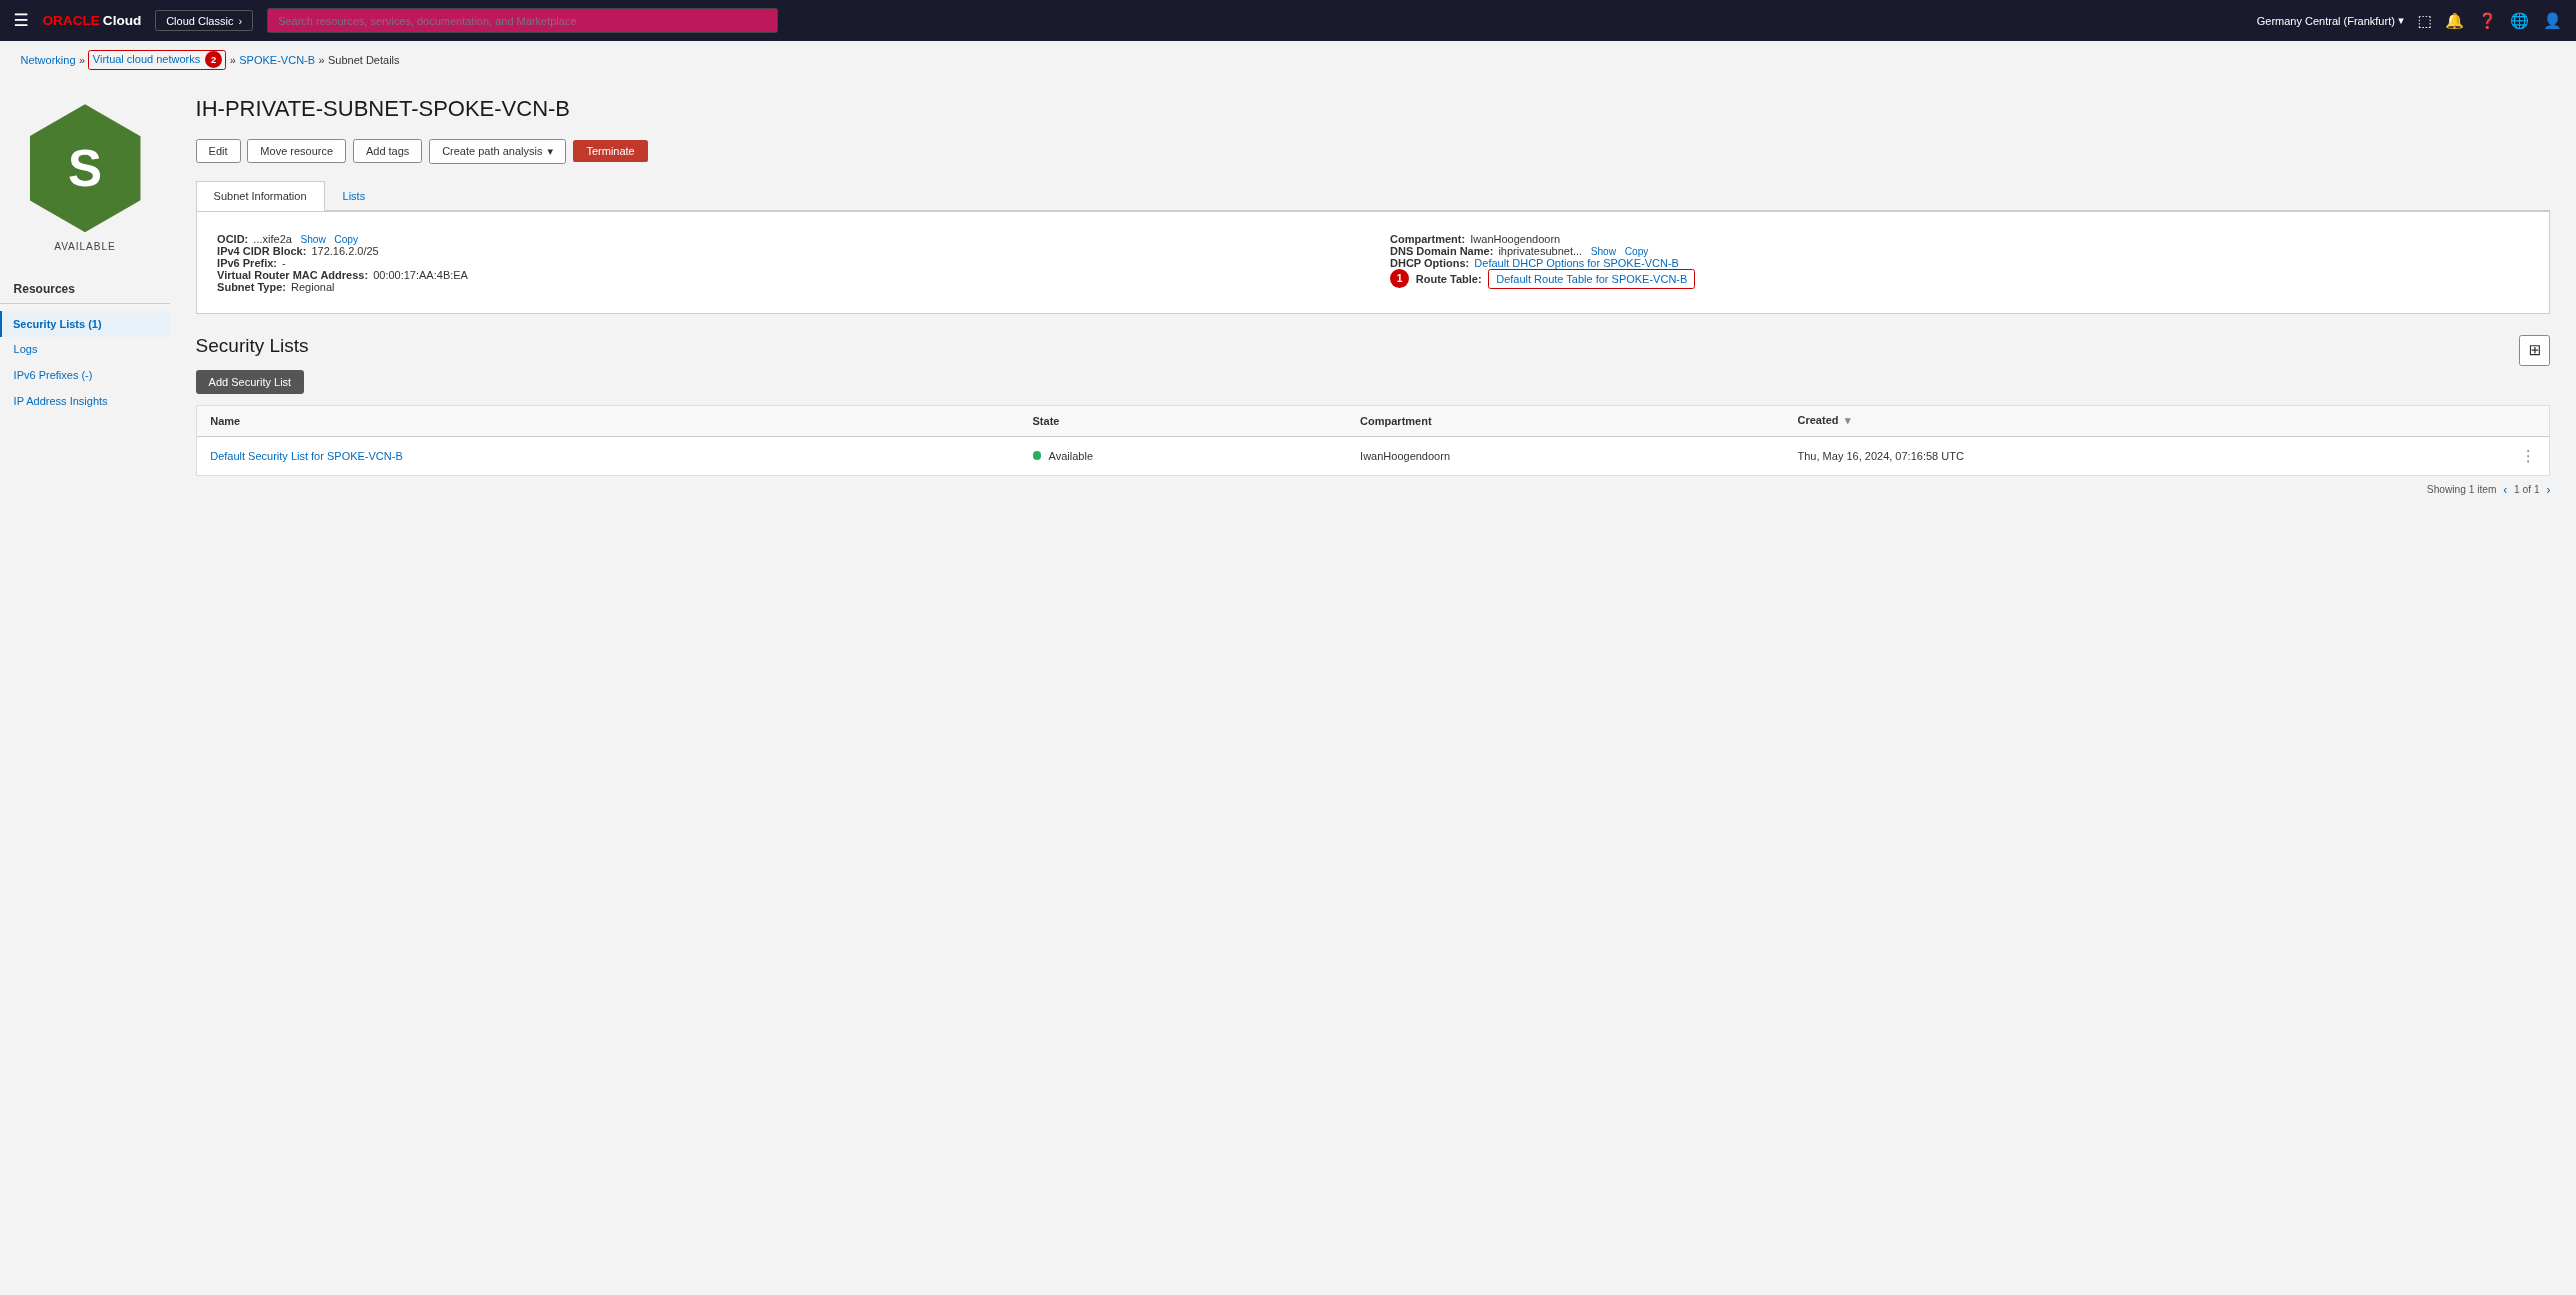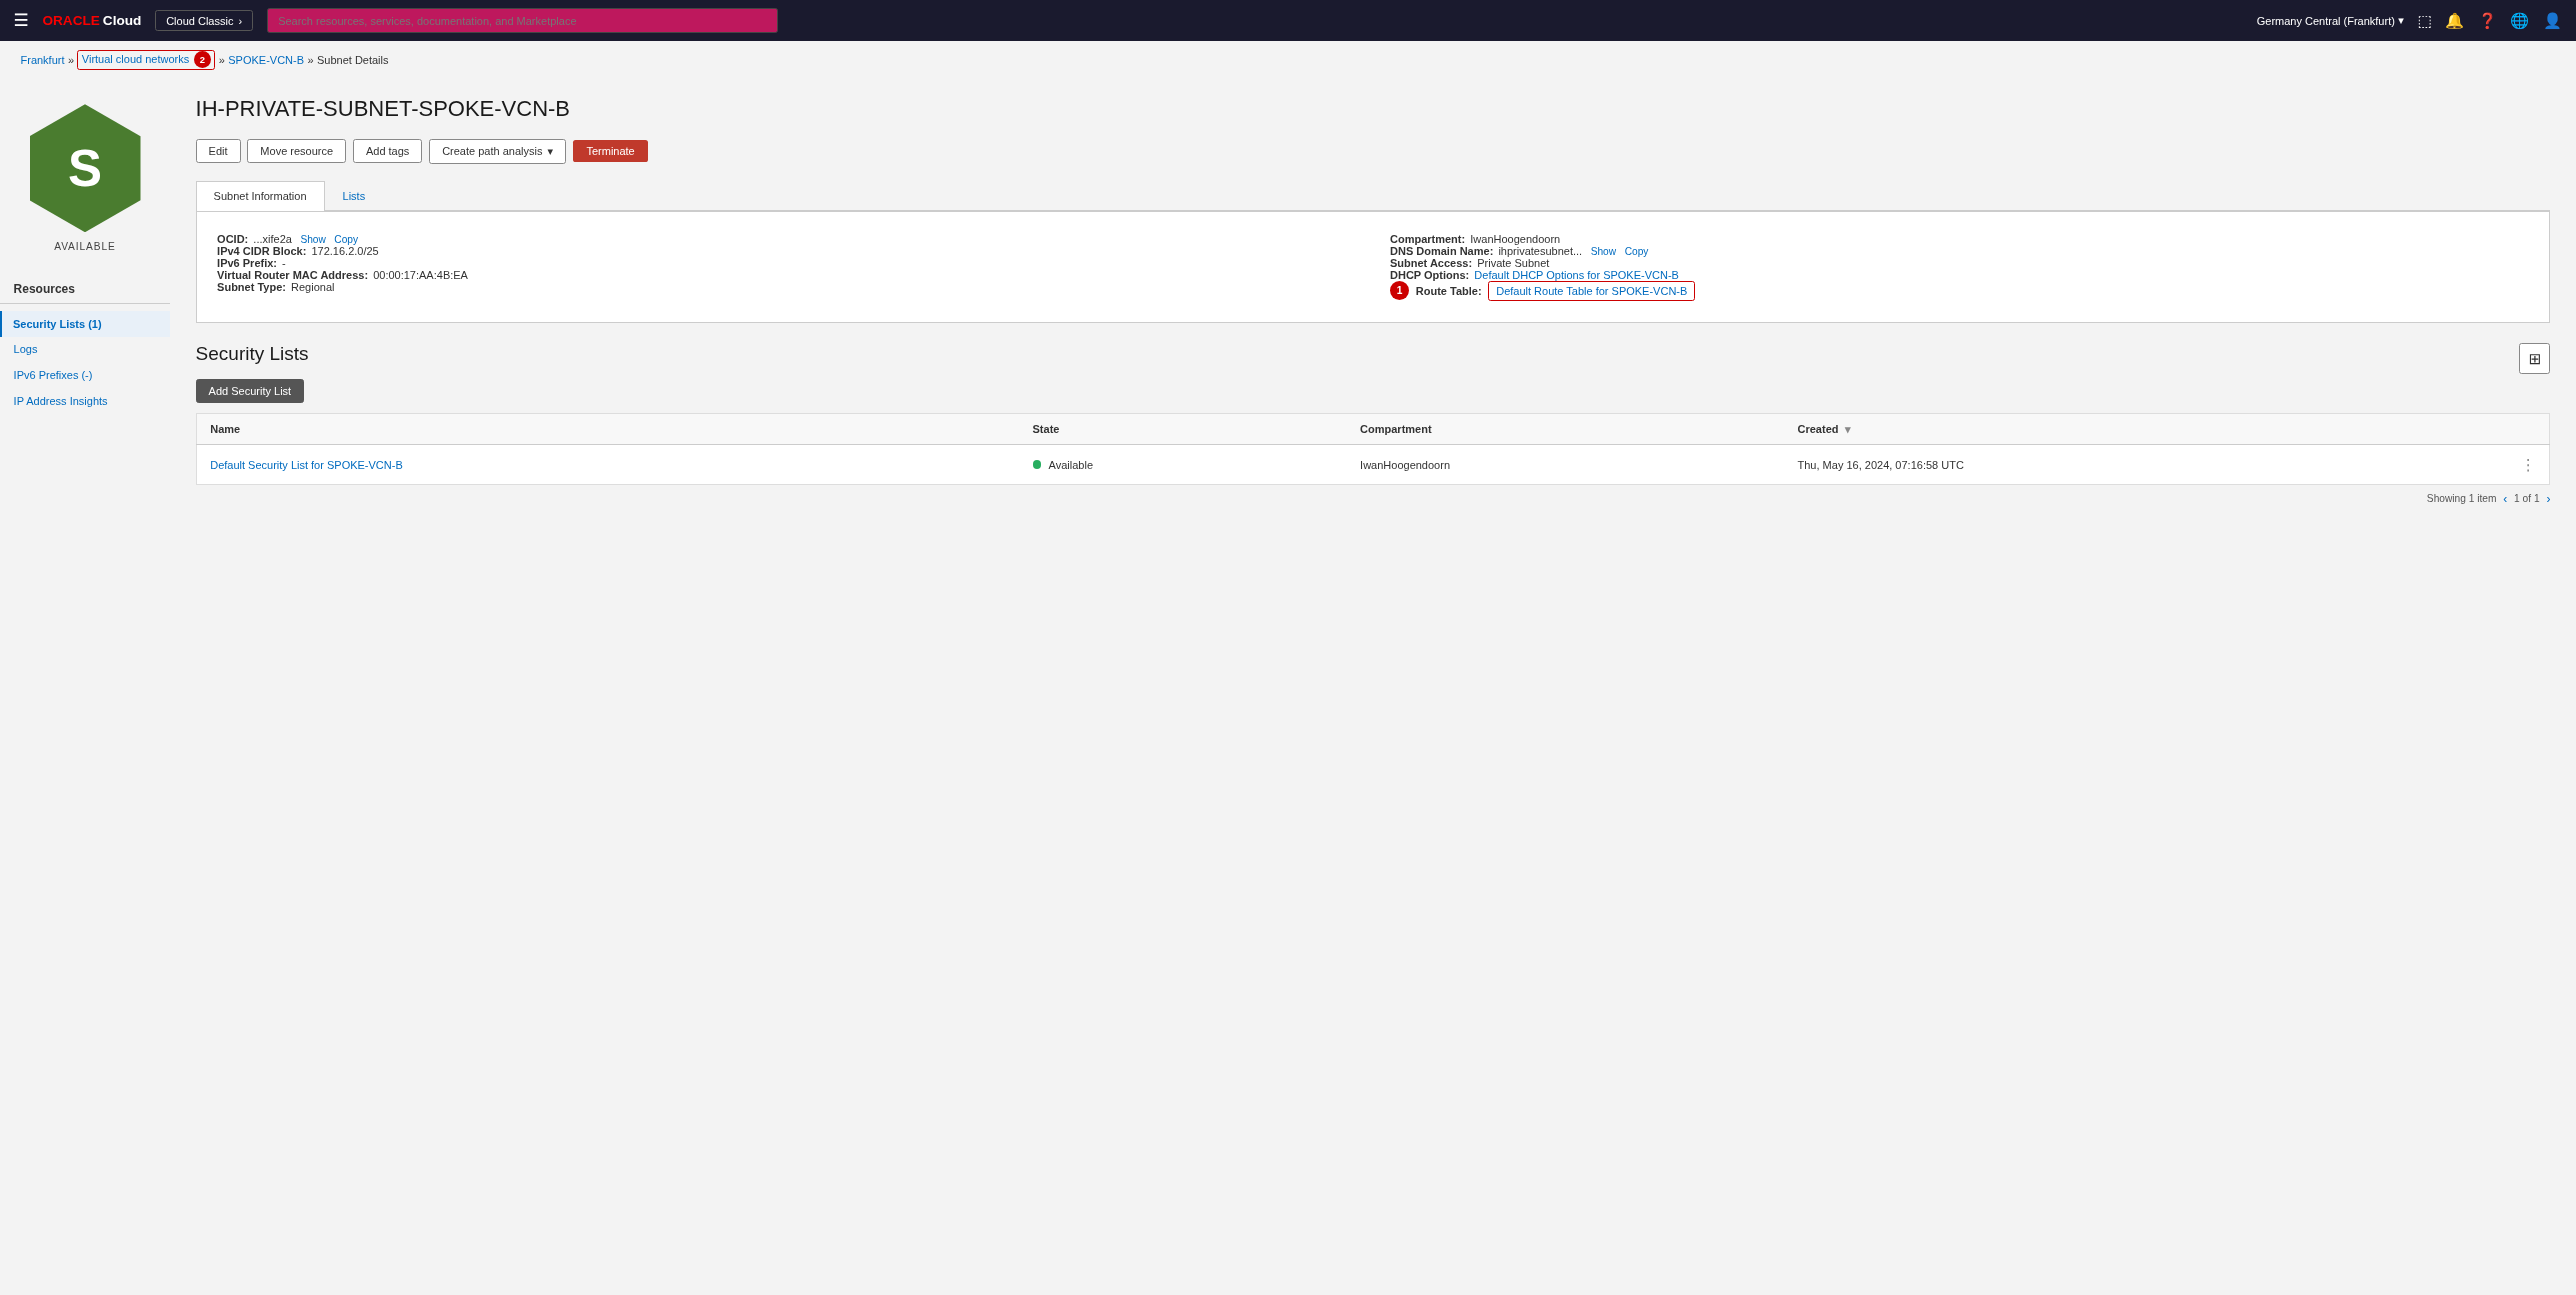--- a/index.html
+++ b/index.html
@@ -370,21 +370,21 @@
     </div>
     <span class="icon-btn">⬚</span>
     <span class="icon-btn">🔔</span>
     <span class="icon-btn">❓</span>
     <span class="icon-btn">🌐</span>
     <span class="icon-btn">👤</span>
   </div>
 </nav>
 
 <div class="breadcrumb-bar">
-  <a href="#">Frankfurt</a>
+  <a href="#">Networking</a>
   <span>»</span>
   <span class="breadcrumb-highlight">
     <a href="#">Virtual cloud networks</a>
     <span class="badge-red">2</span>
   </span>
   <span>»</span>
   <a href="#">SPOKE-VCN-B</a>
   <span>»</span>
   <span class="current">Subnet Details</span>
 </div>
@@ -459,24 +459,20 @@
         <div>
           <div class="info-row">
             <span class="info-label">Compartment:</span>
             <span class="info-value">IwanHoogendoorn</span>
           </div>
           <div class="info-row">
             <span class="info-label">DNS Domain Name:</span>
             <span class="info-value">ihprivatesubnet...</span>
             <a class="info-action">Show</a>
             <a class="info-action">Copy</a>
-          </div>
-          <div class="info-row">
-            <span class="info-label">Subnet Access:</span>
-            <span class="info-value">Private Subnet</span>
           </div>
           <div class="info-row">
             <span class="info-label">DHCP Options:</span>
             <a class="info-link">Default DHCP Options for SPOKE-VCN-B</a>
           </div>
           <div class="info-row route-table-row">
             <span class="badge-circle">1</span>
             <span class="info-label">Route Table:</span>
             <span class="route-box">
               <a class="info-link">Default Route Table for SPOKE-VCN-B</a>

